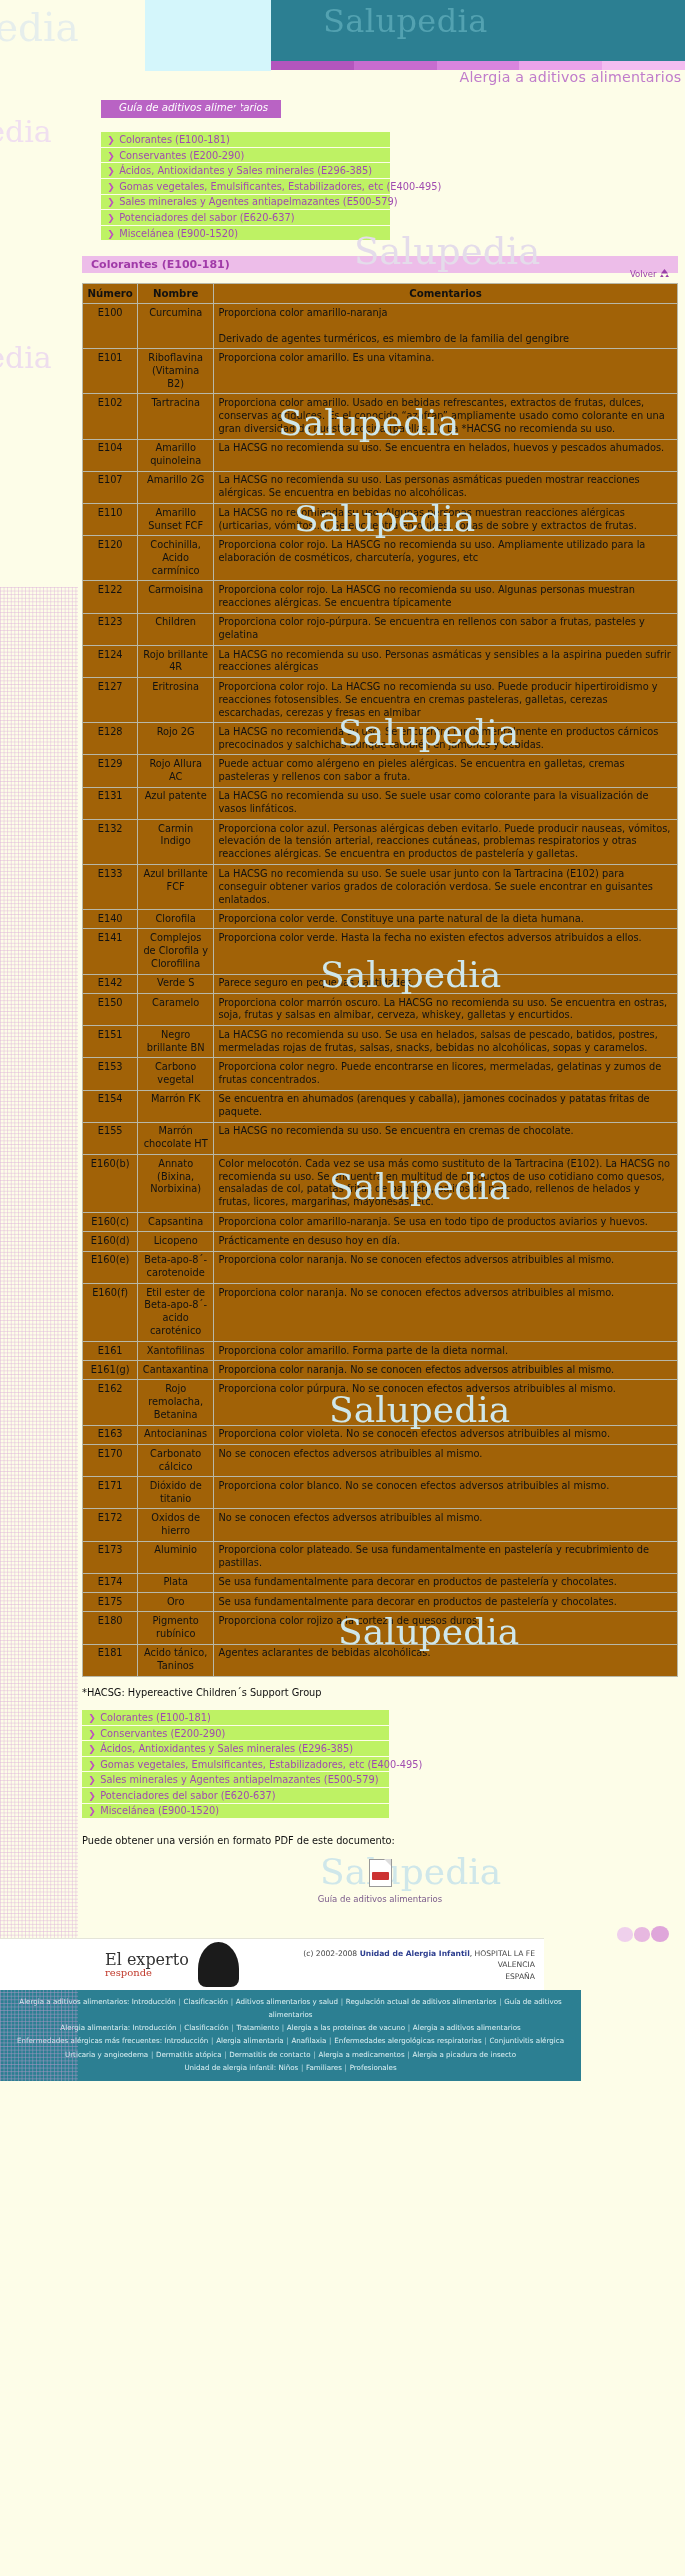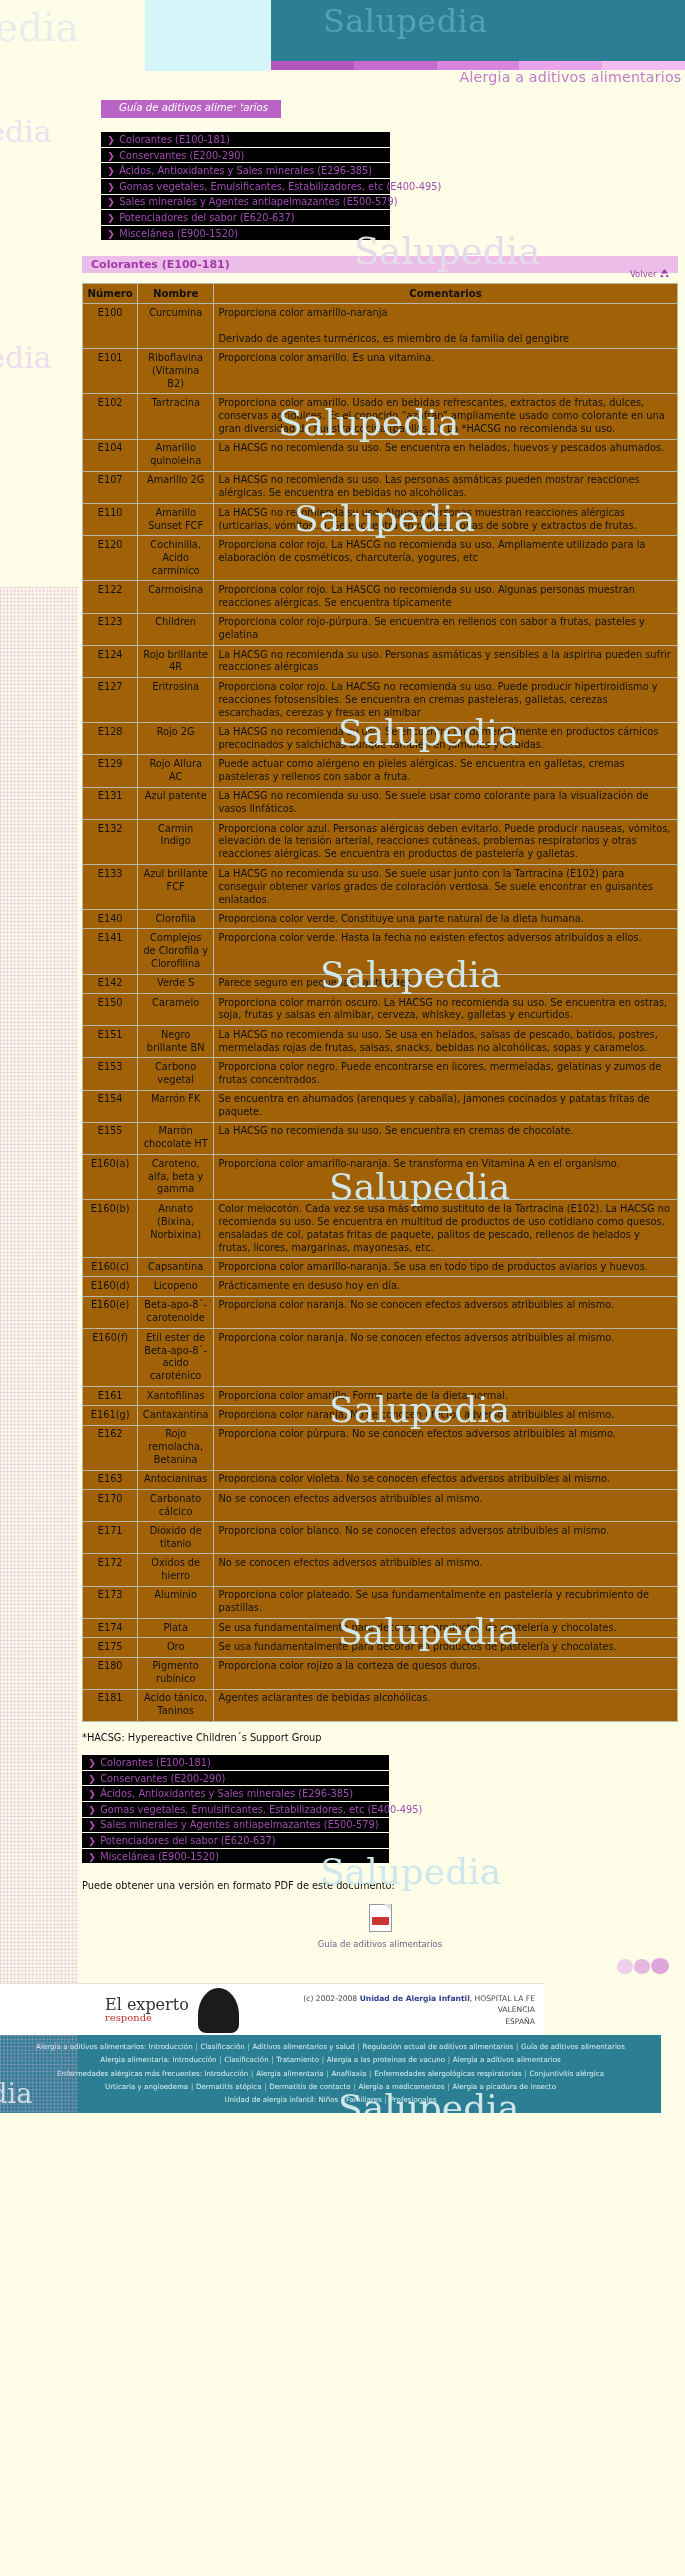--- a/index.html
+++ b/index.html
@@ -76,21 +76,21 @@
     position: absolute; left: 225px; top: 0;
     width: 0; height: 0;
     border-style: solid;
     border-width: 0 0 18.7px 16px;
     border-color: transparent transparent #b963c4 transparent;
   }
 
   
   .navlist { margin: 9.8px 0 0 101px; width: 289px; }
   .navrow {
-    background: #000000;
+    background: #bef264;
     color: #a04bb0;
     font-size: 9.8px;
     padding: 1.8px 3.6px 1.8px 6.2px;
     border-bottom: 0.9px solid #fdfde8;
     cursor: pointer;
     white-space: nowrap;
   }
   .navrow .bullet { color: #c04fc0; margin-right: 4.5px; font-size: 9px; }
 
   
@@ -193,21 +193,21 @@
     border-radius: 50% 50% 20% 20% / 60% 60% 18% 18%;
   }
   .expertbar .rightinfo {
     position: absolute; right: 9px; top: 9px;
     text-align: right; font-size: 7.6px; color: #444; line-height: 1.5;
   }
   .expertbar .rightinfo b { color: #2d3e8f; }
 
   
   .footer {
-    width: 661px; background: #2c7f92; color: #dff2f5;
+    width: 581px; background: #2c7f92; color: #dff2f5;
     font-size: 7.1px; text-align: center; padding: 5.3px 3.6px 7.1px 3.6px;
     line-height: 1.85;
   }
   .footer a { color: #dff2f5; text-decoration: none; }
   .footer .row { white-space: normal; }
   .footer .sep { opacity: .7; margin: 0 2.7px; }
 </style>
 </head>
 <body>
 
@@ -395,25 +395,20 @@
         <td class="num">E154</td>
         <td class="name">Marrón FK</td>
         <td class="comment">Se encuentra en ahumados (arenques y caballa), jamones cocinados y patatas fritas de paquete.</td>
       </tr>
       <tr>
         <td class="num">E155</td>
         <td class="name">Marrón chocolate HT</td>
         <td class="comment">La HACSG no recomienda su uso. Se encuentra en cremas de chocolate.</td>
       </tr>
       <tr>
-        <td class="num">E160(a)</td>
-        <td class="name">Caroteno, alfa, beta y gamma</td>
-        <td class="comment">Proporciona color amarillo-naranja. Se transforma en Vitamina A en el organismo.</td>
-      </tr>
-      <tr>
         <td class="num">E160(b)</td>
         <td class="name">Annato (Bixina, Norbixina)</td>
         <td class="comment">Color melocotón. Cada vez se usa más como sustituto de la Tartracina (E102). La HACSG no recomienda su uso. Se encuentra en multitud de productos de uso cotidiano como quesos, ensaladas de col, patatas fritas de paquete, palitos de pescado, rellenos de helados y frutas, licores, margarinas, mayonesas, etc.</td>
       </tr>
       <tr>
         <td class="num">E160(c)</td>
         <td class="name">Capsantina</td>
         <td class="comment">Proporciona color amarillo-naranja. Se usa en todo tipo de productos aviarios y huevos.</td>
       </tr>
       <tr>

